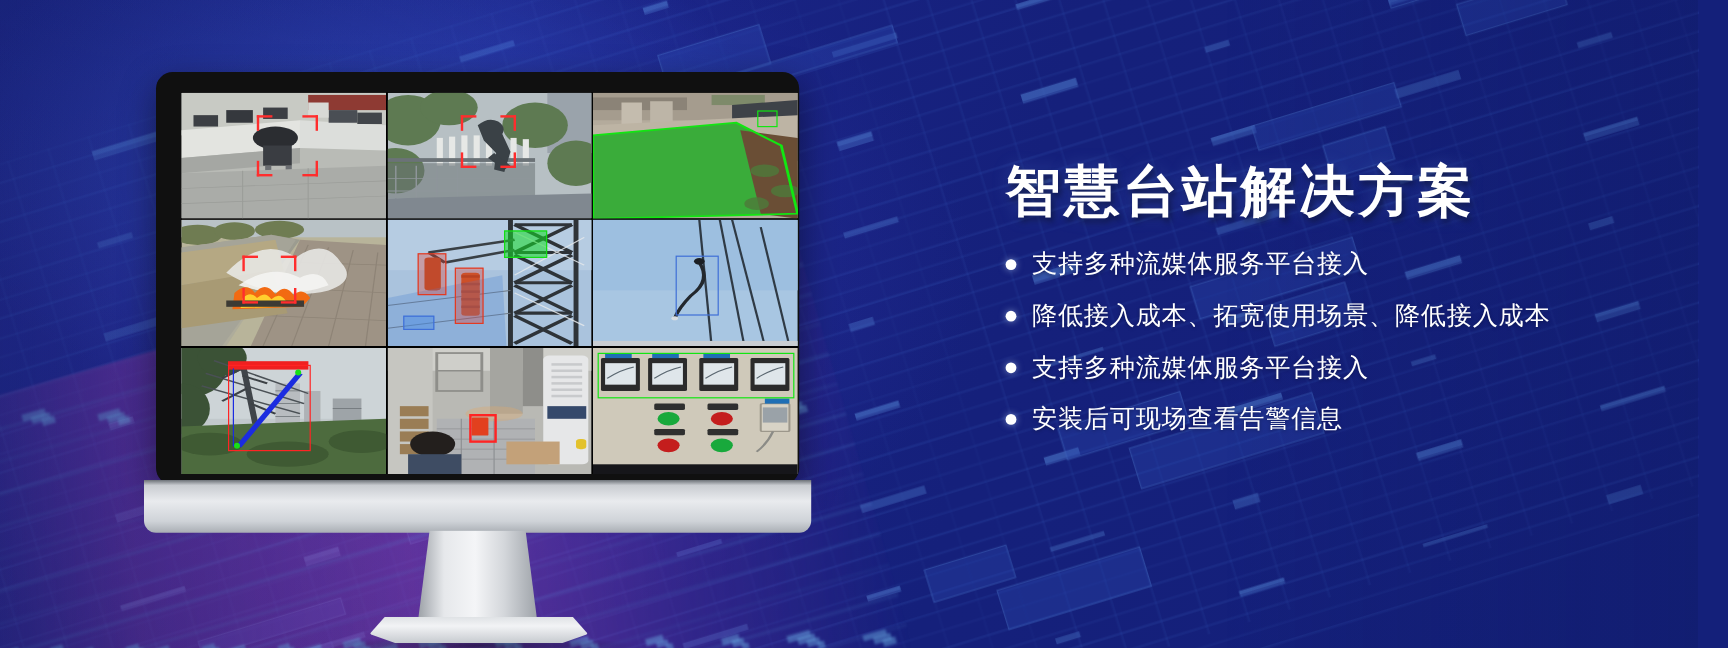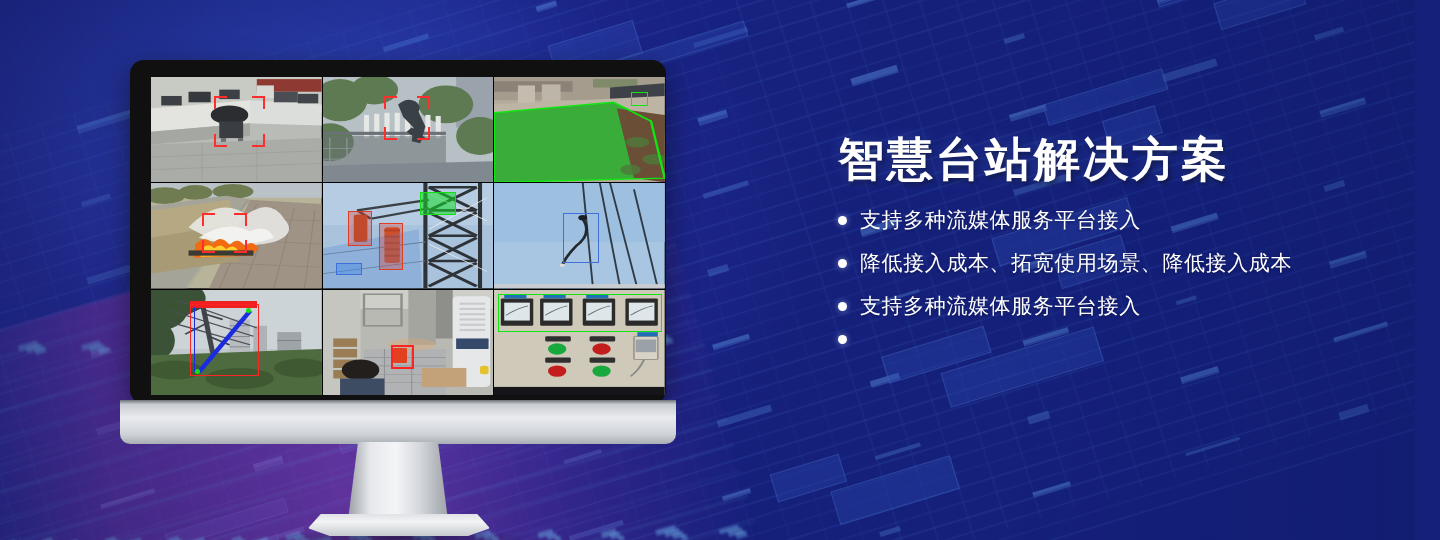--- a/index.html
+++ b/index.html
@@ -752,17 +752,18 @@
         <li>
           <span class="dot"></span>
           <span class="btxt">降低接入成本、拓宽使用场景、降低接入成本</span>
         </li>
         <li>
           <span class="dot"></span>
           <span class="btxt">支持多种流媒体服务平台接入</span>
         </li>
         <li>
           <span class="dot"></span>
+          <span class="btxt">安装后可现场查看告警信息</span>
         </li>
       </ul>
   </div>
 
 </div>
 
 </body></html>

